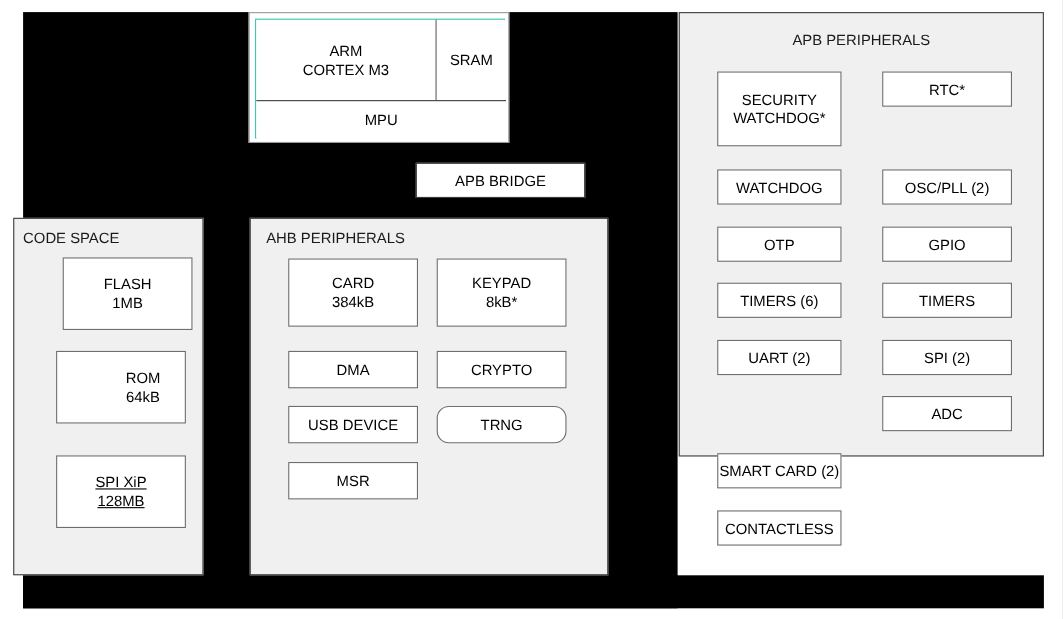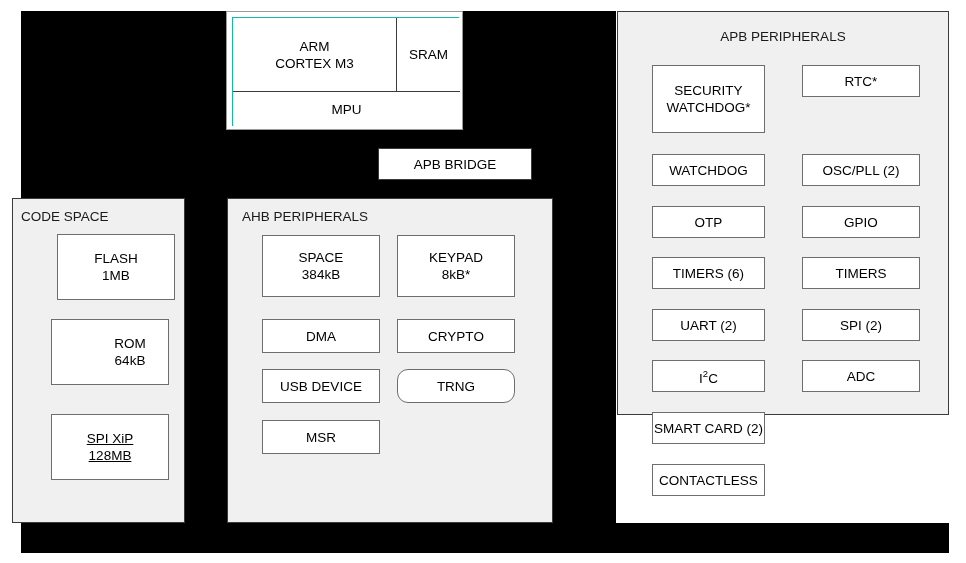--- a/index.html
+++ b/index.html
@@ -140,21 +140,21 @@
     <div class="box" style="left:38px; top:215px; width:118px; height:66px;text-decoration:underline;">
       <span>SPI XiP</span>
       <span class="l2">128MB</span>
     </div>
   </div>
 
   <div class="panel abs" style="left:207px; top:198px; width:326px; height:325px;margin-left:20px;">
     <div class="panel-title" style="left:14px; top:10px;">AHB PERIPHERALS</div>
 
     <div class="box" style="left:34px; top:36px; width:118px; height:62px;">
-      <span>SPACE</span>
+      <span>CARD</span>
       <span class="l2">384kB</span>
     </div>
 
     <div class="box" style="left:169px; top:36px; width:118px; height:62px;">
       <span>KEYPAD</span>
       <span class="l2">8kB*</span>
     </div>
 
     <div class="box" style="left:34px; top:120px; width:118px; height:34px;">
       <span>DMA</span>
@@ -209,23 +209,20 @@
       <span>TIMERS</span>
     </div>
 
     <div class="box" style="left:34px; top:297px; width:113px; height:32px;">
       <span>UART (2)</span>
     </div>
     <div class="box" style="left:184px; top:297px; width:118px; height:32px;">
       <span>SPI (2)</span>
     </div>
 
-    <div class="box" style="left:34px; top:348px; width:113px; height:32px;">
-      <span>I<span class="sup">2</span>C</span>
-    </div>
     <div class="box" style="left:184px; top:348px; width:118px; height:32px;">
       <span>ADC</span>
     </div>
 
     <div class="box" style="left:34px; top:400px; width:113px; height:32px;">
       <span>SMART CARD (2)</span>
     </div>
 
     <div class="box" style="left:34px; top:452px; width:113px; height:32px;">
       <span>CONTACTLESS</span>

